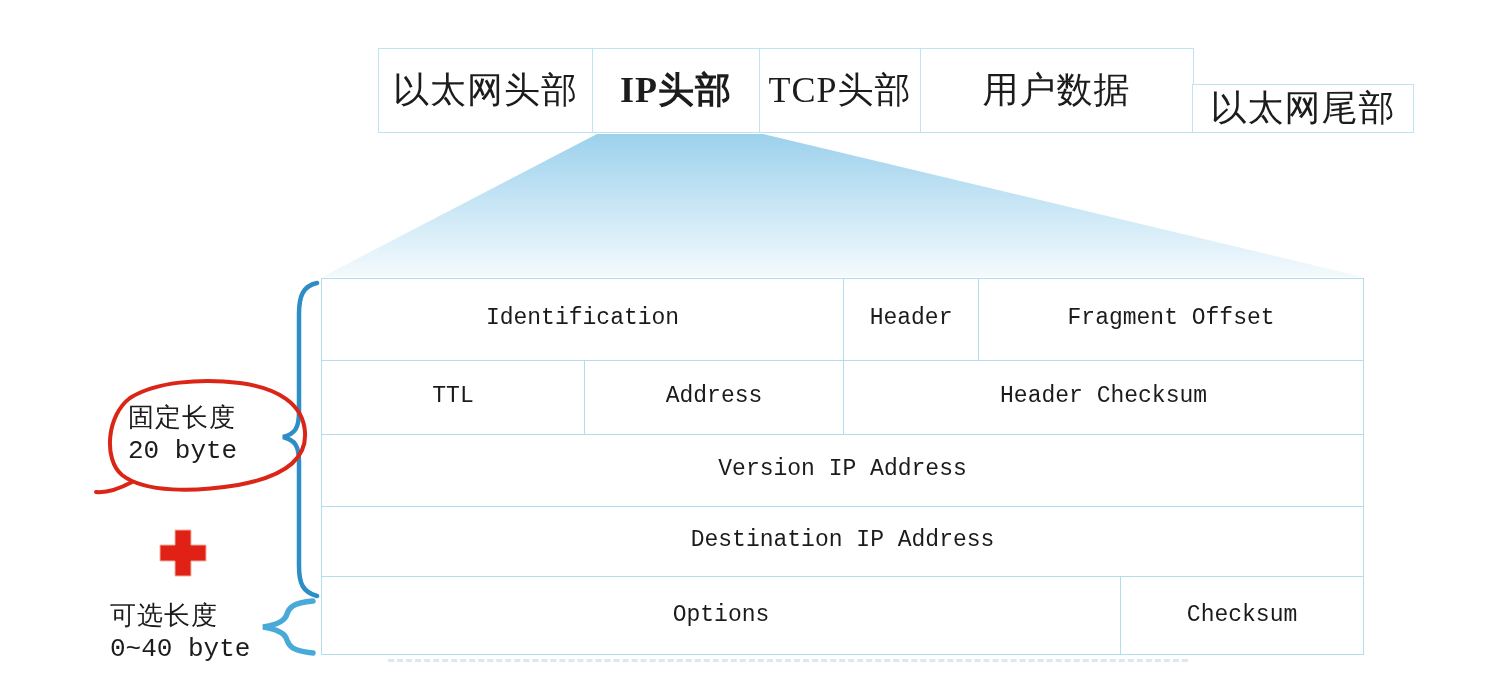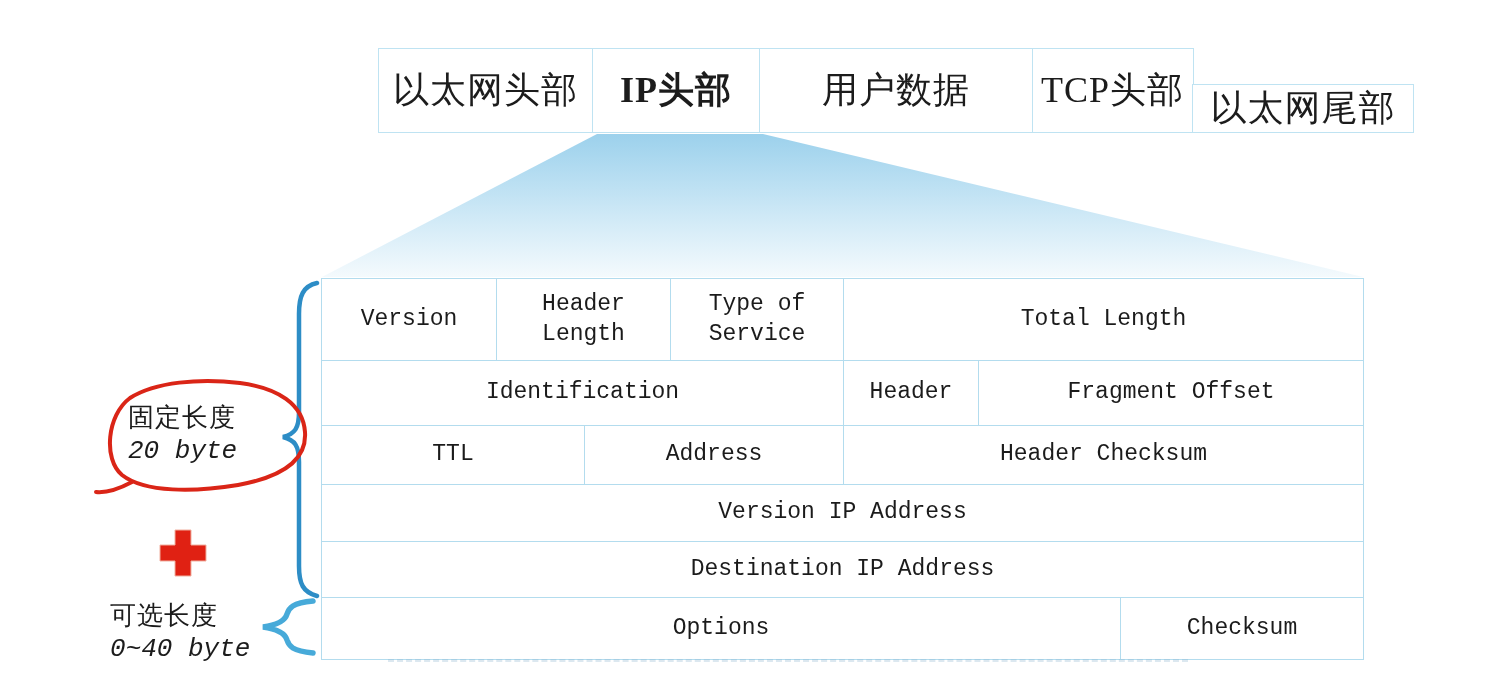--- a/index.html
+++ b/index.html
@@ -61,21 +61,21 @@
   tr.r3{height:57px;}
   tr.r4{height:56px;}
   tr.r5{height:62px;}
 
   
   .side-label{
     position:absolute;text-align:left;
     line-height:1.3;
   }
   .side-label .zh{font-size:26px;letter-spacing:1px;font-family:"Liberation Serif",serif;display:block;}
-  .side-label .en{font-size:26px;font-family:"Liberation Mono","DejaVu Sans Mono",monospace;display:block;font-style:italic;}
+  .side-label .en{font-size:26px;font-family:"Liberation Mono","DejaVu Sans Mono",monospace;display:block;}
   .fixed-label{left:128px;top:401px;width:165px;}
   .optional-label{left:110px;top:599px;width:170px;}
 
   
   .dash-line{
     position:absolute;left:388px;top:659px;width:800px;height:0;
     border-top:3px dashed rgba(140,180,205,0.30);
   }
 </style>
 </head>
@@ -83,25 +83,25 @@
 
 <div class="canvas">
 
   <div class="frame-row">
     <div class="frame-cell fc-0">
       <span class="lbl">以太网头部</span>
     </div>
     <div class="frame-cell fc-1">
       <span class="lbl">IP头部</span>
     </div>
+    <div class="frame-cell fc-2">
+      <span class="lbl">TCP头部</span>
+    </div>
     <div class="frame-cell fc-3">
       <span class="lbl">用户数据</span>
-    </div>
-    <div class="frame-cell fc-2">
-      <span class="lbl">TCP头部</span>
     </div>
     <div class="frame-cell fc-4">
       <span class="lbl">以太网尾部</span>
     </div>
   </div>
 
   <svg class="layer-svg" viewBox="0 0 1495 680">
     <defs>
       <linearGradient id="funnelGrad" x1="0" y1="0" x2="0" y2="1">
         <stop offset="0" stop-color="#9cd1ec"></stop>
@@ -116,26 +116,20 @@
     <colgroup>
       <col style="width:175px">
         <col style="width:88px">
         <col style="width:86px">
       <col style="width:173px">
         <col style="width:135px">
         <col style="width:142px">
       <col style="width:243px">
     </colgroup>
     <tbody>
-        <tr class="r0">
-      <td colspan="1">Version</td>
-      <td colspan="2">Header Length</td>
-      <td colspan="1">Type of Service</td>
-      <td colspan="3">Total Length</td>
-    </tr>
     <tr class="r1">
       <td colspan="4">Identification</td>
       <td colspan="1">Header</td>
       <td colspan="2">Fragment Offset</td>
     </tr>
     <tr class="r2">
       <td colspan="2">TTL</td>
       <td colspan="2">Address</td>
       <td colspan="3">Header Checksum</td>
     </tr>

